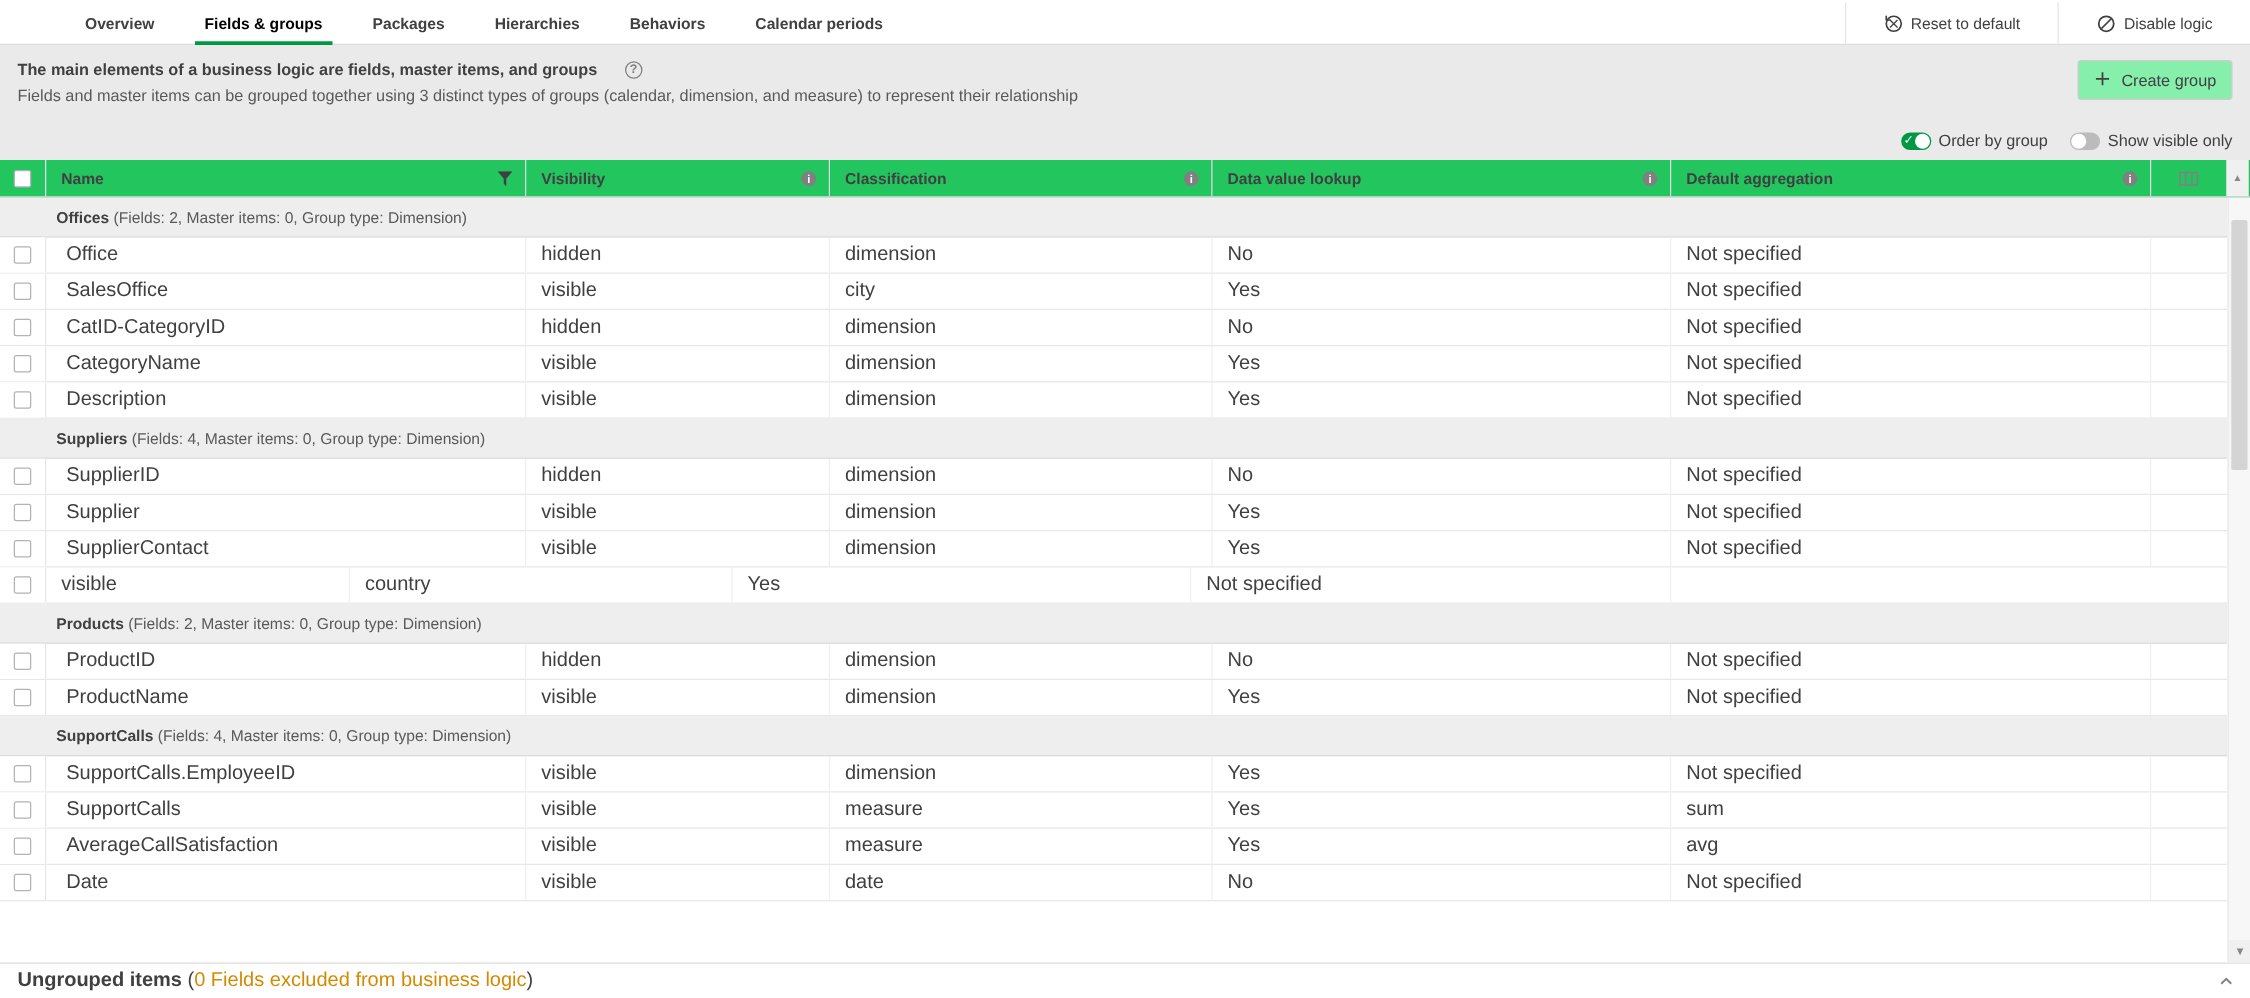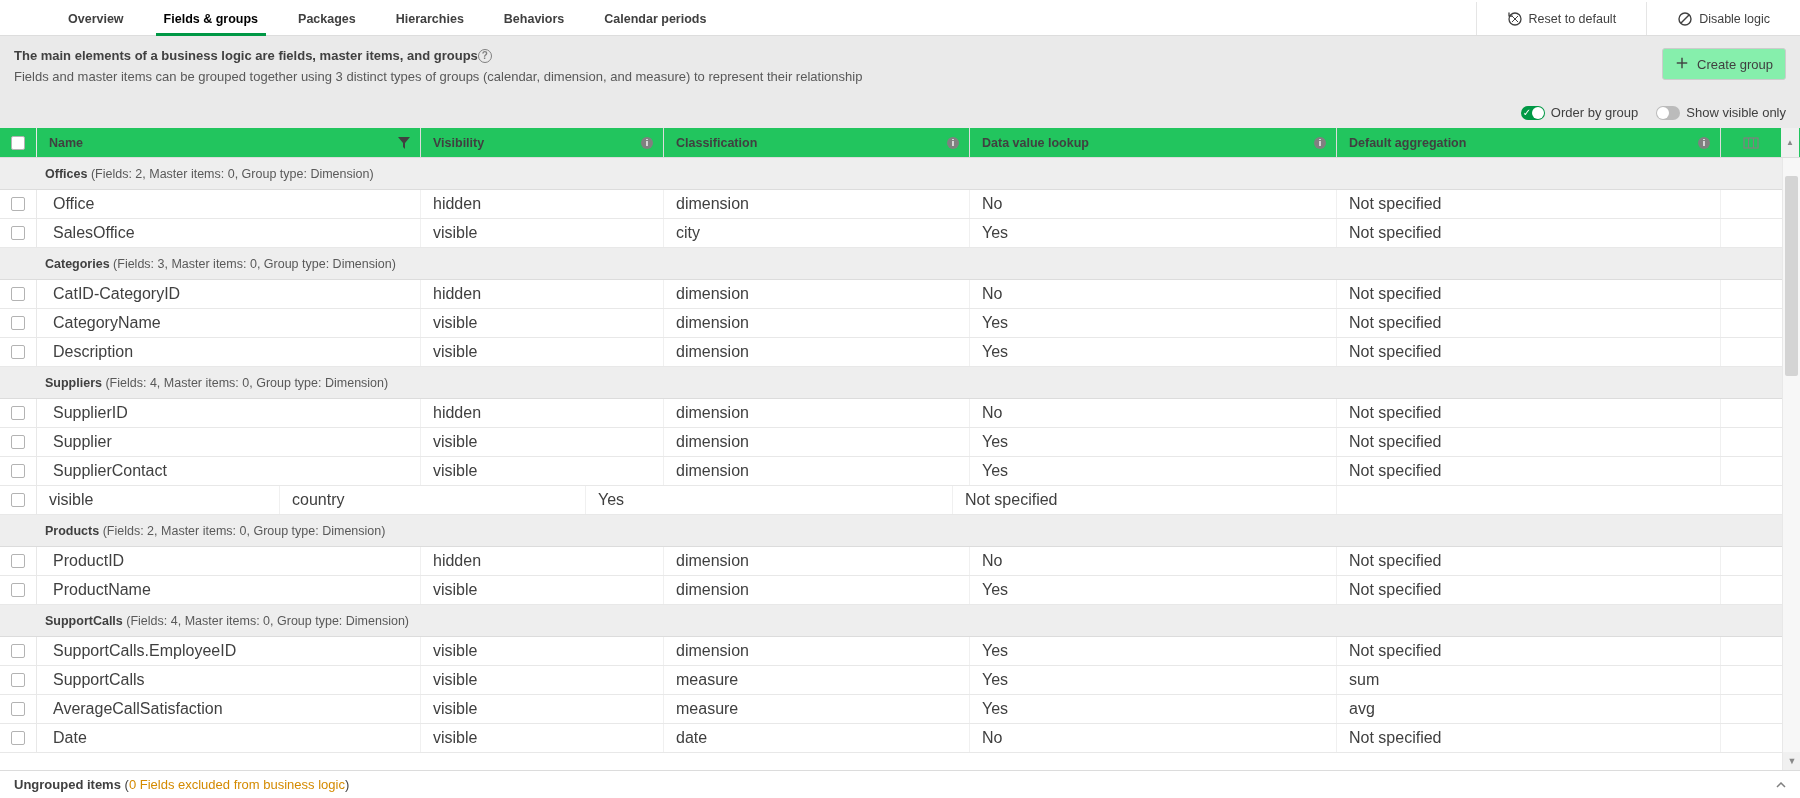--- a/index.html
+++ b/index.html
@@ -11,21 +11,21 @@
   .tabs { display:flex; height:100%;margin-left:48px; }
   .tab { padding:0 20px; display:flex; align-items:center; font-weight:600; color:#404040; cursor:pointer; font-size:12.5px; position:relative; }
   .tab.active { color:#000; }
   .tab.active::after { content:""; position:absolute; bottom:-1px; left:12px; right:12px; height:3px; background:#009845; }
   .tabbar .flex { flex:1; }
   .topbtn { display:flex; align-items:center; gap:6px; padding:0 30px; height:100%; font-size:12.5px; cursor:pointer; border-left:1px solid #e5e5e5; }
   .icon16 { width:16px; height:16px; display:inline-block; }
 
   
   .band { background:#eaeaea; padding:12px 14px 44px 14px; position:relative; }
-  .line1 { font-weight:600; color:#404040; display:flex; align-items:center; gap:0; font-size:13px; }
+  .line1 { font-weight:600; color:#404040; display:flex; align-items:center; gap:22px; font-size:13px; }
   .line2 { color:#595959; margin-top:6px; font-size:13px; }
   .creategrp { position:absolute; top:12px; right:14px; background:#86efac; border:1px solid #ccc; border-radius:3px; padding:7px 12px; display:flex; align-items:center; gap:6px; cursor:pointer; font-size:13px; }
   .toggles { position:absolute; bottom:8px; right:14px; display:flex; align-items:center; gap:18px; font-size:13px; color:#404040; }
   .toggle { display:flex; align-items:center; gap:6px; }
   .sw { width:24px; height:14px; border-radius:8px; background:#bbb; position:relative; display:inline-block; }
   .sw::after { content:""; position:absolute; top:1px; left:1px; width:12px; height:12px; border-radius:50%; background:#fff; }
   .sw.on { background:#009845; }
   .sw.on::after { left:auto; right:1px; }
   .sw .check { position:absolute; left:2px; top:0; color:#fff; font-size:10px; line-height:14px; display:none; }
   .sw.on .check { display:block; }
@@ -64,21 +64,21 @@
   .row .chkcell { background:#fff; }
   .cell { display:flex; align-items:center; padding:0 12px; border-right:1px solid #f0f0f0; }
   .cell.name { flex:0 0 384px; padding-left:16px; }
   .cell.vis  { flex:0 0 243px; }
   .cell.cls  { flex:0 0 306px; }
   .cell.dvl  { flex:0 0 367px; }
   .cell.agg  { flex:0 0 384px; }
   .cell.end  { flex:0 0 60px; border-right:none; }
 
   
-  .footer { height:28px; border-top:1px solid #dcdcdc; background:#fff; display:flex; align-items:center; padding:0 14px; font-size:13px; color:#404040; justify-content:space-between; }
+  .footer { height:28px; border-top:1px solid #dcdcdc; background:#fff; display:flex; align-items:center; padding:0 14px; font-size:16px; color:#404040; justify-content:space-between; }
   .footer .warn { color:#d48a00; }
   .caret { color:#888; font-size:10px; }
 
   svg { display:block; }
 </style>
 </head>
 <body>
 
 <div class="tabbar">
   <div class="tabs" id="tabs">
@@ -199,24 +199,20 @@
         <div class="chkcell">
           <div class="chk"></div>
         </div>
         <div class="cell name">SalesOffice</div>
         <div class="cell vis">visible</div>
         <div class="cell cls">city</div>
         <div class="cell dvl">Yes</div>
         <div class="cell agg">Not specified</div>
         <div class="cell end"></div>
       </div>
-      <div class="grouprow">
-        <div class="chkcell"></div>
-        <div class="gname"><b>Categories</b> <span class="gmeta">(Fields: 3, Master items: 0, Group type: Dimension)</span></div>
-      </div>
       <div class="row">
         <div class="chkcell">
           <div class="chk"></div>
         </div>
         <div class="cell name">CatID-CategoryID</div>
         <div class="cell vis">hidden</div>
         <div class="cell cls">dimension</div>
         <div class="cell dvl">No</div>
         <div class="cell agg">Not specified</div>
         <div class="cell end"></div>

